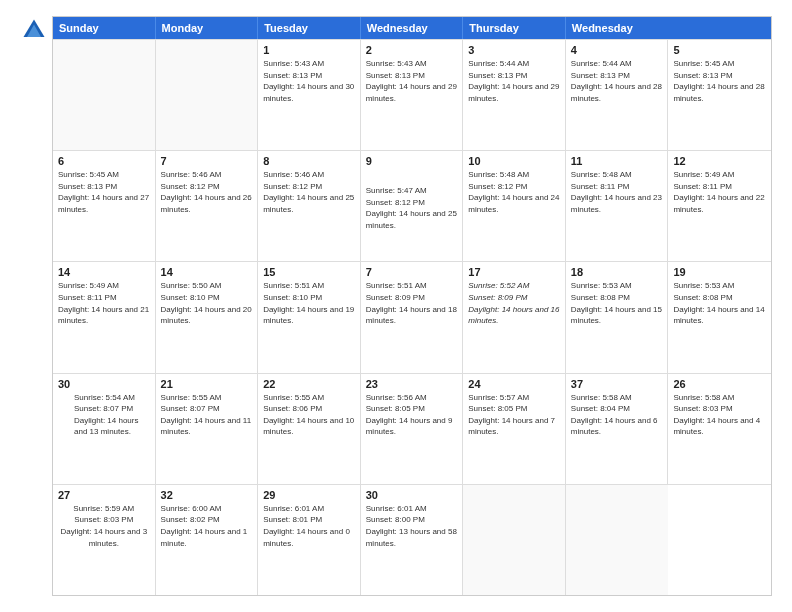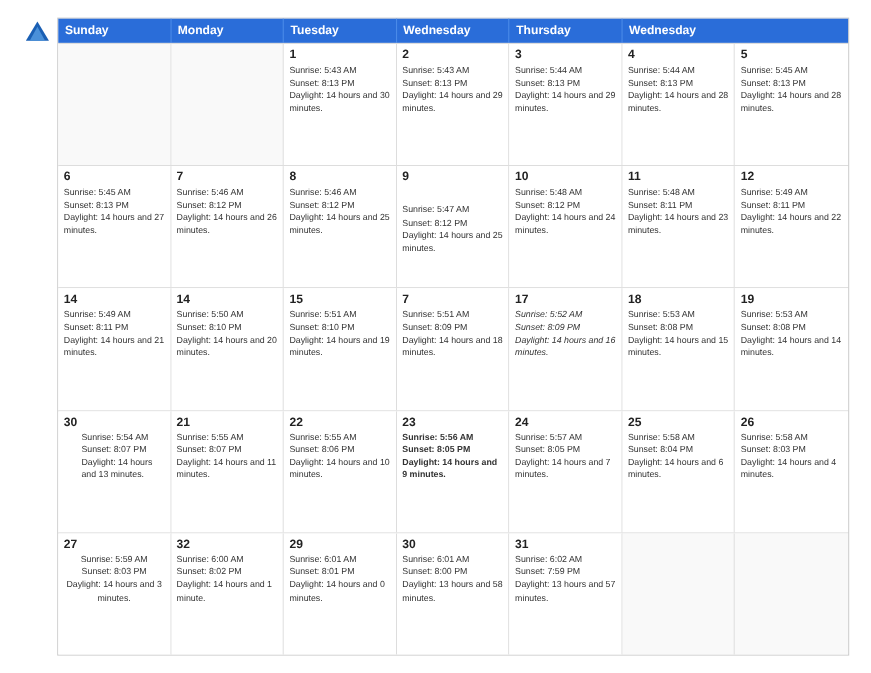--- a/index.html
+++ b/index.html
@@ -276,32 +276,32 @@
 Daylight: 14 hours and 11 minutes.</div>
           </div>
           <div class="cal-cell">
             <div class="day-num">22</div>
             <div class="cell-text" style="white-space: pre-line;">Sunrise: 5:55 AM
 Sunset: 8:06 PM
 Daylight: 14 hours and 10 minutes.</div>
           </div>
           <div class="cal-cell">
             <div class="day-num">23</div>
-            <div class="cell-text" style="white-space: pre-line; font-weight: bold;">Sunrise: 5:56 AM
+            <div class="cell-text" style="white-space: pre-line;">Sunrise: 5:56 AM
 Sunset: 8:05 PM
 Daylight: 14 hours and 9 minutes.</div>
           </div>
           <div class="cal-cell">
             <div class="day-num">24</div>
             <div class="cell-text" style="white-space: pre-line;">Sunrise: 5:57 AM
 Sunset: 8:05 PM
 Daylight: 14 hours and 7 minutes.</div>
           </div>
           <div class="cal-cell">
-            <div class="day-num">25</div>
+            <div class="day-num">37</div>
             <div class="cell-text" style="white-space: pre-line;">Sunrise: 5:58 AM
 Sunset: 8:04 PM
 Daylight: 14 hours and 6 minutes.</div>
           </div>
           <div class="cal-cell">
             <div class="day-num">26</div>
             <div class="cell-text" style="white-space: pre-line;">Sunrise: 5:58 AM
 Sunset: 8:03 PM
 Daylight: 14 hours and 4 minutes.</div>
           </div>
@@ -323,25 +323,19 @@
             <div class="day-num">29</div>
             <div class="cell-text" style="white-space: pre-line;">Sunrise: 6:01 AM
 Sunset: 8:01 PM
 Daylight: 14 hours and 0 minutes.</div>
           </div>
           <div class="cal-cell">
             <div class="day-num">30</div>
             <div class="cell-text" style="white-space: pre-line;">Sunrise: 6:01 AM
 Sunset: 8:00 PM
 Daylight: 13 hours and 58 minutes.</div>
-          </div>
-          <div class="cal-cell">
-            <div class="day-num">31</div>
-            <div class="cell-text" style="white-space: pre-line;">Sunrise: 6:02 AM
-Sunset: 7:59 PM
-Daylight: 13 hours and 57 minutes.</div>
           </div>
           <div class="cal-cell empty"></div>
           <div class="cal-cell empty"></div>
         </div>
       </div>
   </div>
 </div>
 
 </body></html>

